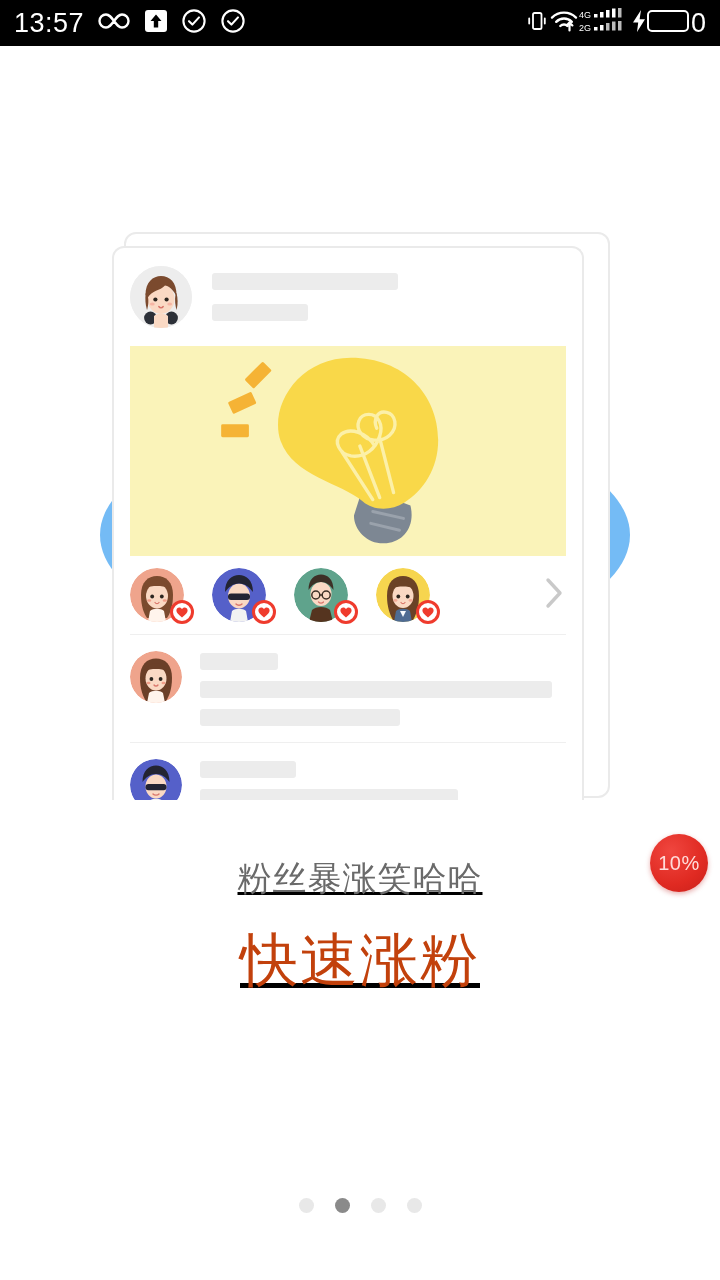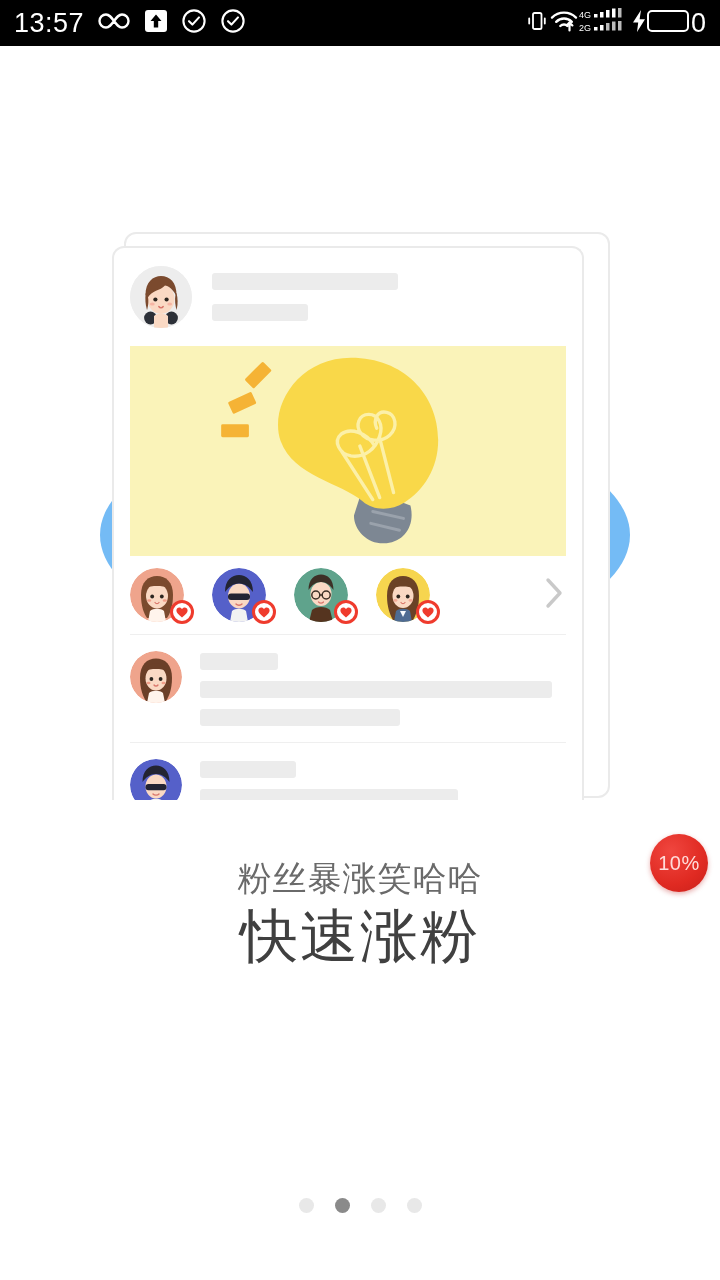--- a/index.html
+++ b/index.html
@@ -216,30 +216,32 @@
     letter-spacing: 0.5px;
   }
 
   
   #caption-block {
     position: absolute;
     left: 0;
     top: 810px;
     width: 720px;
     text-align: center;
+    text-decoration: underline;
   }
   #caption-sub {
     font-size: 34px;
     color: #6A6A6A;
     letter-spacing: 1px;
     line-height: 1.3;
   }
   #caption-main {
+    margin-top: 24px;
     font-size: 58px;
-    color: #404040;
+    color: #c2410c;
     letter-spacing: 2px;
     line-height: 1.25;
   }
 
   
   #page-dots {
     position: absolute;
     left: 0;
     top: 1152px;
     width: 720px;

